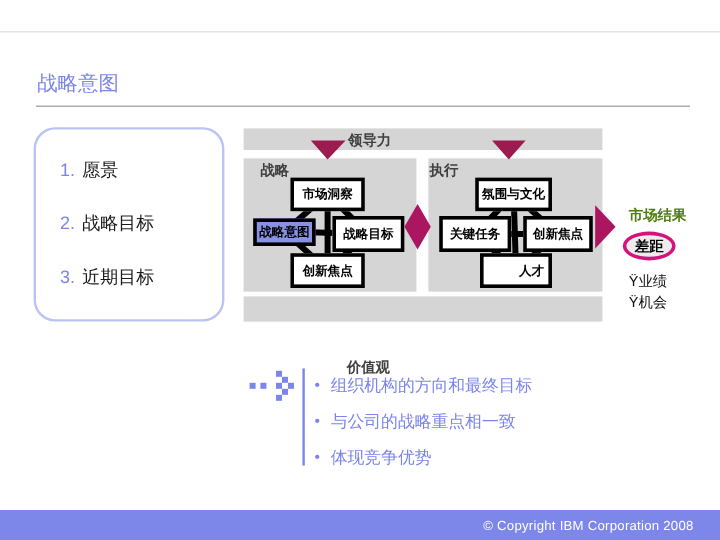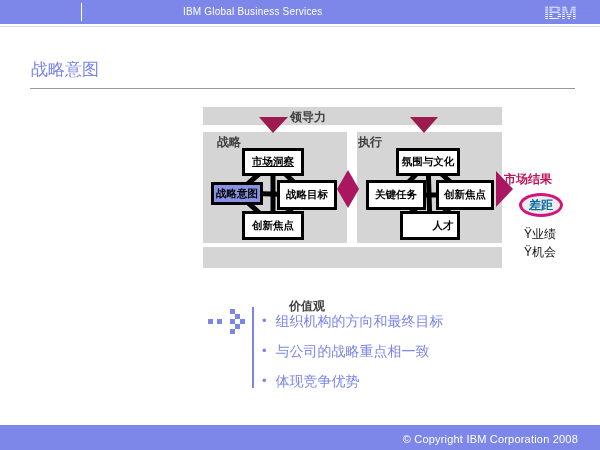--- a/index.html
+++ b/index.html
@@ -36,74 +36,70 @@
   .lbl-lead   { left:290px; top:109px; }
   .lbl-strat  { left:217px; top:134px; }
   .lbl-exec   { left:358px; top:134px; }
   .lbl-values { left:289px; top:250px;margin-top:48px; }
 
   svg.connectors { position:absolute; left:0; top:0; width:600px; height:450px; pointer-events:none; }
 
   .dbox { position:absolute; background:#fff; border:3px solid #000; display:flex;
     align-items:center; justify-content:center; font-size:10.5px; font-weight:bold;
     color:#000; white-space:nowrap; overflow:hidden; }
-  .box-mkt   { left:242px; top:148px; width:62px; height:28px;text-decoration:underline; }
+  .box-mkt   { left:242px; top:148px; width:62px; height:28px; }
   .box-si    { left:211px; top:182px; width:52px; height:23px; background:#8992e2; }
   .box-bd    { left:277px; top:180px; width:60px; height:30px; }
   .box-inno  { left:242px; top:211px; width:62px; height:29px; }
   .box-clim  { left:396px; top:148px; width:64px; height:28px; }
   .box-task  { left:366px; top:180px; width:60px; height:30px; }
   .box-org   { left:436px; top:180px; width:58px; height:30px; }
   .box-tal   { left:400px; top:211px; width:60px; height:29px;padding-left:26px; }
 
-  .lbl-market { position:absolute; left:504px; top:171px; font-size:12px; font-weight:bold; color:#be185d; white-space:nowrap; }
+  .lbl-market { position:absolute; left:524px; top:171px; font-size:12px; font-weight:bold; color:#4d7c0f; white-space:nowrap; }
   .gap-oval { position:absolute; left:519px; top:193px; width:44px; height:24px;
     border:3px solid #d4147c; border-radius:50%; background:#ededed;
     display:flex; align-items:center; justify-content:center;
-    font-size:12px; font-weight:bold; color:#0369a1;text-align:center; }
+    font-size:12px; font-weight:bold; color:#000000;text-align:center; }
   .res-item { position:absolute; left:524px; font-size:12px; color:#111; white-space:nowrap; }
   .res-1 { top:226px; } .res-2 { top:244px; }
 
   
   .pixel-arrow { position:absolute; left:206px; top:306px; width:42px; height:32px; }
   .pixel-arrow i { position:absolute; width:5px; height:5px; background:#7c85e9; }
   .notes-vline { position:absolute; left:252px; top:307px; width:2px; height:81px; background:#7c85e9; }
   .bullet-row { position:absolute; left:262px; display:flex; align-items:flex-start; color:#7b85ea; font-size:14px; white-space:nowrap; }
   .bullet-row .marker { margin-right:9px; font-size:13px; }
   .b-1 { top:313px; } .b-2 { top:343px; } .b-3 { top:373px; }
 
   
   .footer { position:absolute; left:0; top:425px; width:600px; height:25px; background:#7d87e9; }
   .footer-copy { position:absolute; right:22px; top:8px; font-size:11px; color:#ffffff; letter-spacing:.2px; }
 </style>
 </head>
 <body>
 
 <div class="slide">
 
-  <div class="topbar">
-    <div class="topbar-divider"></div>
-    <div class="topbar-title">IBM Global Business Services</div>
-    <svg class="ibm-logo" width="48" height="17" viewBox="0 0 96 34">
-      <text x="0" y="30" font-family="Liberation Sans, sans-serif" font-weight="bold" font-size="38" fill="#ffffff" letter-spacing="-2">IBM</text>
-      <g fill="#7d87e9">
-        <rect x="0" y="4.5" width="96" height="2.2"></rect>
-        <rect x="0" y="8.8" width="96" height="2.2"></rect>
-        <rect x="0" y="13.1" width="96" height="2.2"></rect>
-        <rect x="0" y="17.4" width="96" height="2.2"></rect>
-        <rect x="0" y="21.7" width="96" height="2.2"></rect>
-        <rect x="0" y="26.0" width="96" height="2.2"></rect>
-      </g>
-    </svg>
-  </div>
   <div class="thin-rule"></div>
 
   <div class="page-title">战略意图</div>
   <div class="title-rule"></div>
 
+  <div class="list-panel">
+    <div class="list-item">
+      <span class="num">1.</span><span>愿景</span>
+    </div>
+    <div class="list-item">
+      <span class="num">2.</span><span>战略目标</span>
+    </div>
+    <div class="list-item">
+      <span class="num">3.</span><span>近期目标</span>
+    </div>
+  </div>
 
   <div class="band band-lead"></div>
   <div class="panel panel-strat"></div>
   <div class="panel panel-exec"></div>
   <div class="band band-values"></div>
 
   <svg class="connectors" viewBox="0 0 600 450">
 
     <polygon points="259,117 288,117 273,133" fill="#9c1c50"></polygon>
     <polygon points="410,117 438,117 424,133" fill="#9c1c50"></polygon>

